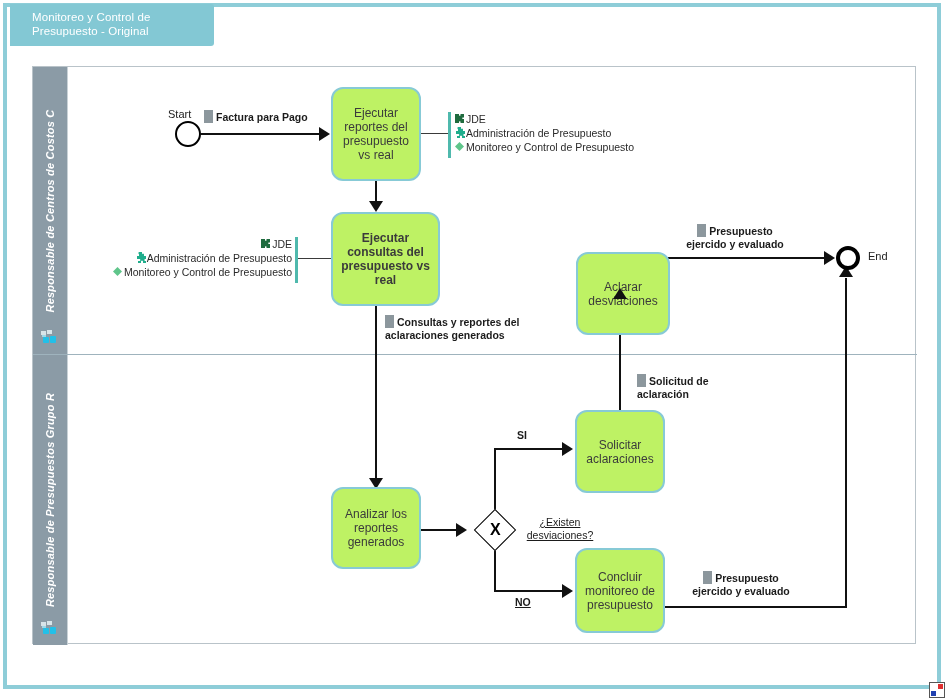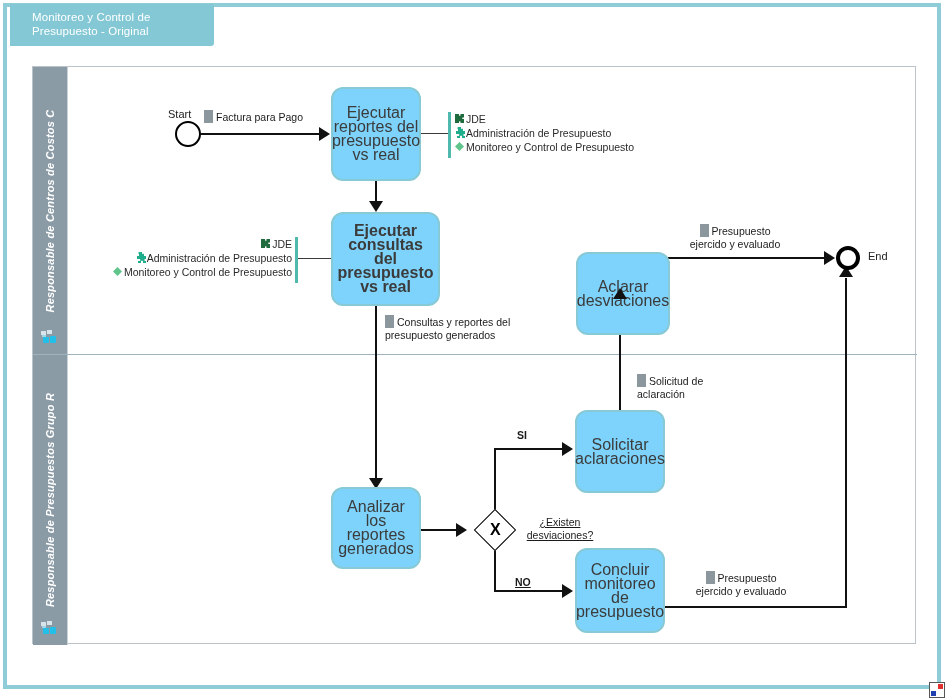--- a/index.html
+++ b/index.html
@@ -38,24 +38,24 @@
     position:absolute;left:50%;top:50%;
     transform:translate(-50%,-50%) rotate(-90deg);
     white-space:nowrap;color:#ffffff;font-size:11px;font-style:italic;
     font-weight:bold;letter-spacing:.2px;
   }
   .lane-icon{
     position:absolute;left:8px;bottom:8px;width:18px;height:16px;
   }
   
   .task{
-    position:absolute;box-sizing:border-box;background:#7dd3fc;
+    position:absolute;box-sizing:border-box;background:#bef264;
     border:2px solid #87cad6;border-radius:12px;
     display:flex;align-items:center;justify-content:center;text-align:center;
-    color:#3b3b3b;font-size:16px;line-height:14px;padding:4px;z-index:4;
+    color:#3b3b3b;font-size:12px;line-height:14px;padding:4px;z-index:4;
   }
   
   .event{
     position:absolute;border-radius:50%;background:#ffffff;box-sizing:border-box;z-index:5;
   }
   .event.start{border:2px solid #000000;}
   .event.end{border:4px solid #000000;}
   .ev-label{position:absolute;font-size:11px;color:#222;white-space:nowrap;z-index:5;}
   
   .gateway{
@@ -69,21 +69,21 @@
   
   .ln{position:absolute;background:#585858;z-index:3;}
   .ln.h{height:2px;}
   .ln.v{width:2px;}
   .ln.blk{background:#111111;}
   .arrow{position:absolute;width:0;height:0;z-index:4;}
   .arrow.right{border-top:7px solid transparent;border-bottom:7px solid transparent;border-left:11px solid #111;}
   .arrow.down{border-left:7px solid transparent;border-right:7px solid transparent;border-top:11px solid #111;}
   .arrow.up{border-left:7px solid transparent;border-right:7px solid transparent;border-bottom:11px solid #111;}
   
-  .dataobj{position:absolute;font-size:10.5px;line-height:13px;color:#1b1b1b;z-index:5;font-weight:normal;}
+  .dataobj{position:absolute;font-size:10.5px;line-height:13px;color:#1b1b1b;z-index:5;font-weight:bold;}
   .dataobj .sq{
     display:inline-block;width:9px;height:13px;background:#8c979d;
     vertical-align:-2px;margin-right:3px;
   }
   .plain{position:absolute;font-size:10.5px;line-height:13px;color:#1b1b1b;z-index:5;}
   
   .anno{position:absolute;font-size:10.5px;line-height:14px;color:#2a2a2a;z-index:5;white-space:nowrap;}
   .anno .bar{position:absolute;width:3px;background:#4fb9ad;}
   .anno .row{display:block;height:14px;}
   .ic{display:inline-block;width:11px;height:11px;vertical-align:-1px;margin-right:1px;}
@@ -223,41 +223,41 @@
   <div class="arrow right" style="left:824px;top:251px;"></div>
 
 
   <div class="event end" style="left:836px;top:246px;width:24px;height:24px;"></div>
   <div class="ev-label" style="left:868px;top:250px;">End</div>
 
   <div class="ln v blk" style="left:375px;top:306px;width:2px;height:176px;"></div>
   <div class="arrow down" style="left:369px;top:478px;"></div>
 
   <div class="dataobj" style="left:385px;top:315px;width:160px;">
-    <span class="sq"></span><span>Consultas y reportes del presupuesto generados</span>
+    <span class="sq"></span><span>Consultas y reportes del aclaraciones generados</span>
   </div>
 
   <div class="task" style="left:331px;top:487px;width:90px;height:82px;">Analizar los reportes generados</div>
 
   <div class="ln h blk" style="left:421px;top:529px;width:37px;"></div>
   <div class="arrow right" style="left:456px;top:523px;"></div>
 
   <div class="gateway" style="left:480px;top:515px;"></div>
   <div class="gateway-x" style="left:490px;top:522px;">X</div>
   <div class="plain" style="left:520px;top:516px;width:80px;text-align:center;text-decoration:underline;">¿Existen desviaciones?</div>
 
   <div class="ln v blk" style="left:494px;top:448px;width:2px;height:68px;"></div>
   <div class="ln h blk" style="left:494px;top:448px;width:70px;"></div>
   <div class="arrow right" style="left:562px;top:442px;"></div>
   <div class="plain" style="left:517px;top:429px;font-weight:bold;">SI</div>
 
   <div class="ln v blk" style="left:494px;top:544px;width:2px;height:48px;"></div>
   <div class="ln h blk" style="left:494px;top:590px;width:70px;"></div>
   <div class="arrow right" style="left:562px;top:584px;"></div>
-  <div class="plain" style="left:515px;top:576px;font-weight:bold;text-decoration:underline;">NO</div>
+  <div class="plain" style="left:515px;top:596px;font-weight:bold;text-decoration:underline;">NO</div>
 
   <div class="task" style="left:575px;top:548px;width:90px;height:85px;">Concluir monitoreo de presupuesto</div>
 
   <div class="task" style="left:575px;top:410px;width:90px;height:83px;">Solicitar aclaraciones</div>
 
   <div class="ln v blk" style="left:619px;top:295px;width:2px;height:115px;"></div>
   <div class="arrow up" style="left:613px;top:288px;"></div>
 
   <div class="dataobj" style="left:637px;top:374px;width:90px;">
     <span class="sq"></span><span>Solicitud de aclaración</span>

